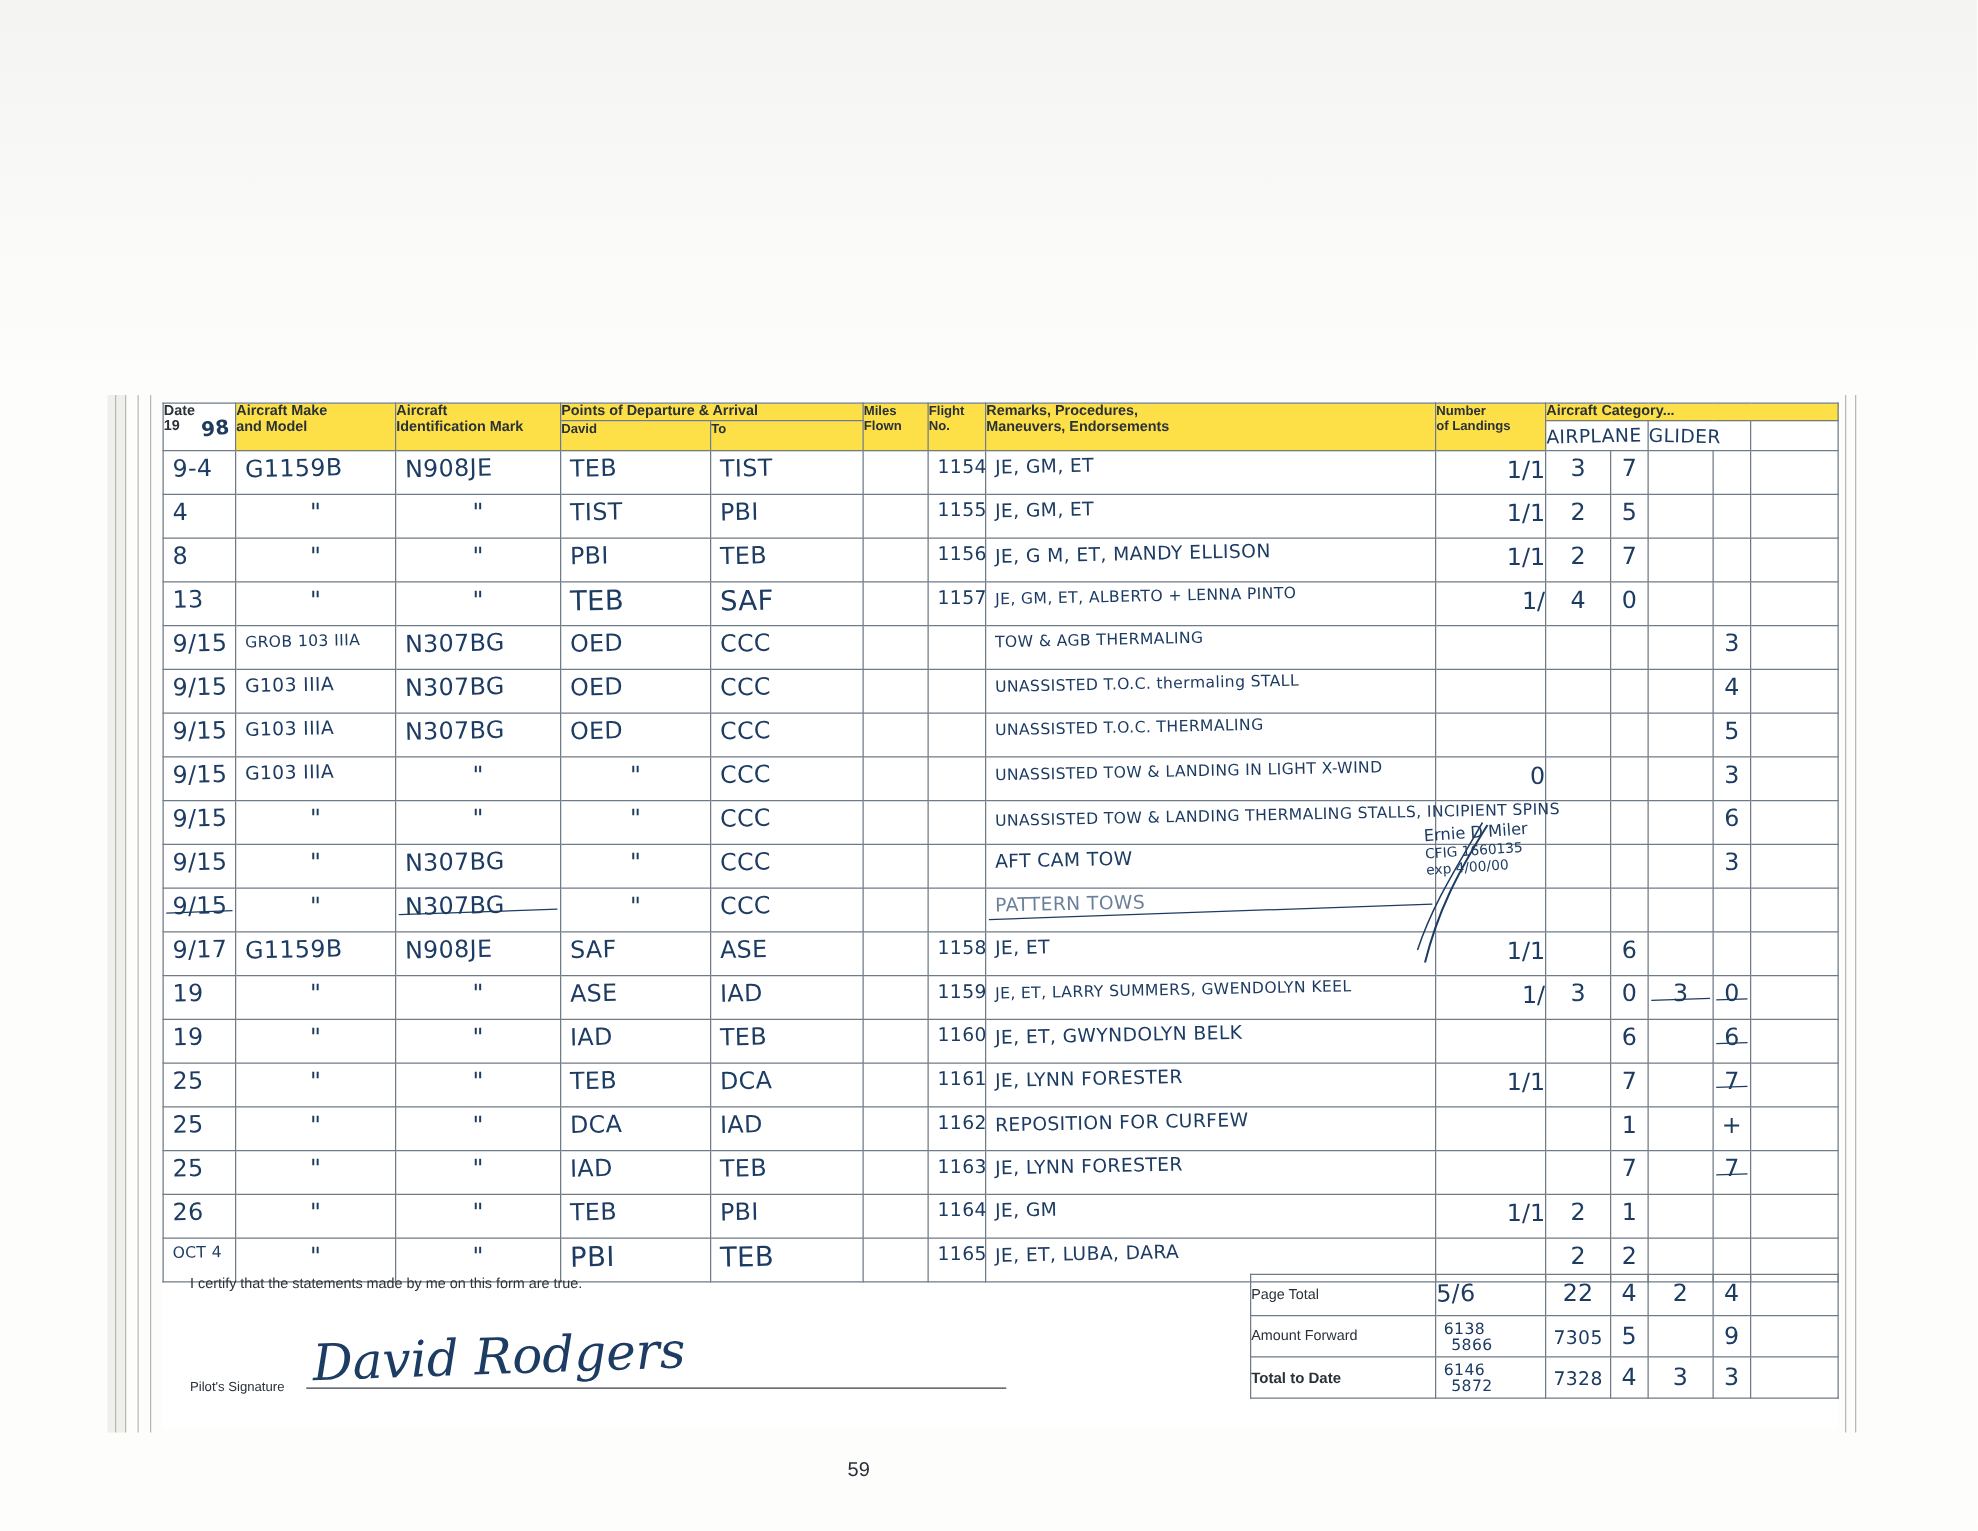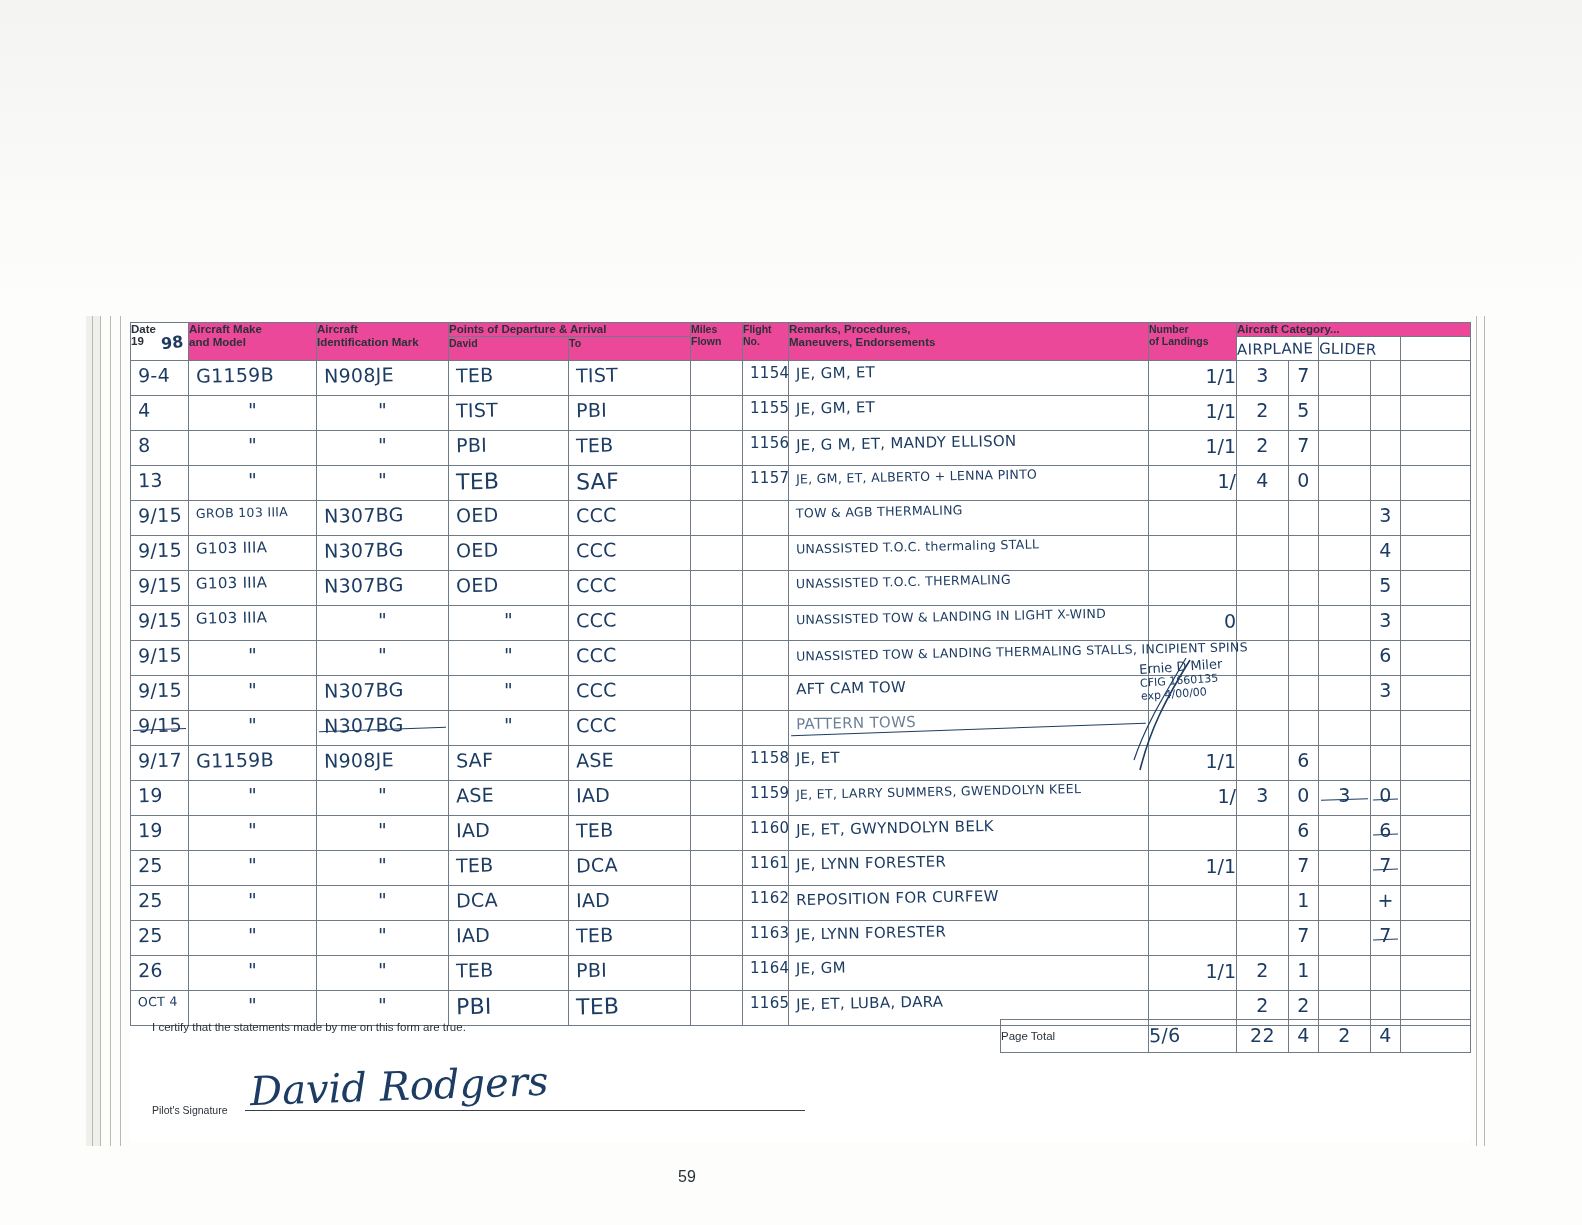--- a/index.html
+++ b/index.html
@@ -67,21 +67,21 @@
     vertical-align: top;
   }
 
   .hdr {
     font-size: 11.5px;
     font-weight: bold;
     color: #2a3138;
     padding: 4px 5px;
     line-height: 1.15;
     text-align: left;
-    background: #ec4899;
+    background: #fde047;
   }
   .hdr.center { text-align: left; }
   .hdr.small { font-size: 10.5px; }
 
   .datehdr {
     font-size: 11.5px;
     font-weight: bold;
     color: #2a3138;
     padding: 4px 5px;
     position: relative;
@@ -1006,17 +1006,57 @@
             <div class="hw c" style="padding-top:2px">4</div>
           </td>
       <td>
             <div class="hw c" style="padding-top:2px">2</div>
           </td>
       <td>
             <div class="hw c" style="padding-top:2px">4</div>
           </td>
       <td></td>
     </tr>
+    <tr>
+      <td class="tlabel reg">Amount Forward</td>
+      <td>
+        <div class="hw xs" style="padding:1px 0 0 6px;">6138</div>
+        <div class="hw xs" style="padding:0 0 0 12px;">5866</div>
+      </td>
+      <td>
+            <div class="hw sm c" style="padding-top:6px">7305</div>
+          </td>
+      <td>
+            <div class="hw c" style="padding-top:4px">5</div>
+          </td>
+      <td>
+            <div class="hw c" style="padding-top:4px"></div>
+          </td>
+      <td>
+            <div class="hw c" style="padding-top:4px">9</div>
+          </td>
+      <td></td>
+    </tr>
+    <tr>
+      <td class="tlabel">Total to Date</td>
+      <td>
+        <div class="hw xs" style="padding:1px 0 0 6px;">6146</div>
+        <div class="hw xs" style="padding:0 0 0 12px;">5872</div>
+      </td>
+      <td>
+            <div class="hw sm c" style="padding-top:6px">7328</div>
+          </td>
+      <td>
+            <div class="hw c" style="padding-top:4px">4</div>
+          </td>
+      <td>
+            <div class="hw c" style="padding-top:4px">3</div>
+          </td>
+      <td>
+            <div class="hw c" style="padding-top:4px">3</div>
+          </td>
+      <td></td>
+    </tr>
   </tbody>
     </table>
 </div>
 
 <div id="pagenum">59</div>
 
 </body></html>

